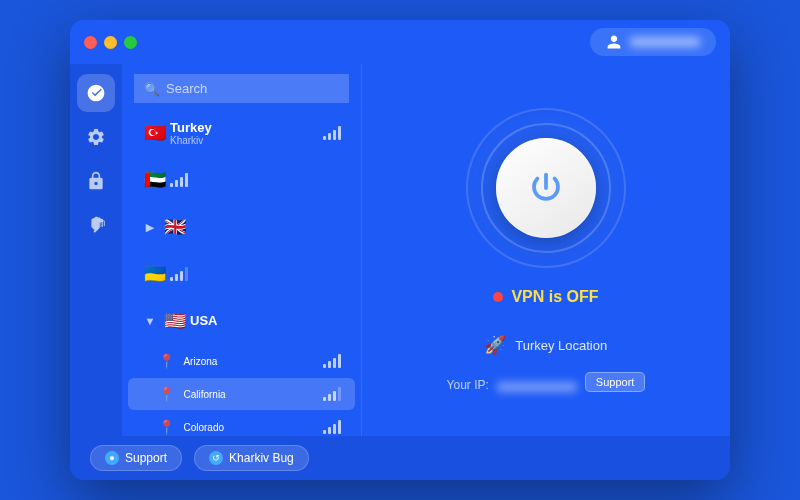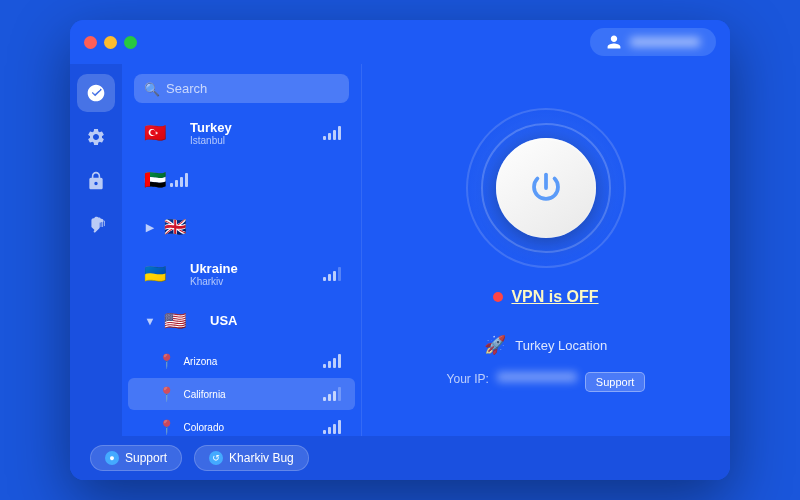--- a/index.html
+++ b/index.html
@@ -122,21 +122,21 @@
       border-right: 1px solid rgba(255,255,255,0.1);
     }
 
     .search-container {
       padding: 10px 12px 6px;
     }
     .search-box {
       width: 100%;
       background: rgba(255,255,255,0.2);
       border: none;
-      border-radius: 8px;
+      border-radius: 0;
       padding: 7px 12px 7px 32px;
       color: white;
       font-size: 13px;
       outline: none;
     }
     .search-box::placeholder { color: rgba(255,255,255,0.7); }
     .search-wrapper {
       position: relative;
     }
     .search-icon-inner {
@@ -172,21 +172,21 @@
       border-radius: 50%;
       overflow: hidden;
       flex-shrink: 0;
       display: flex;
       align-items: center;
       justify-content: center;
       font-size: 18px;
     }
 
     .location-info {
-      margin-left: 20px;
+      margin-left: 0;
       flex: 1;
     }
     .location-name {
       font-size: 13px;
       font-weight: 600;
       color: white;
       line-height: 1.2;
     }
     .location-city {
       font-size: 10px;
@@ -303,22 +303,21 @@
       color: #5b9bf8;
     }
 
     .vpn-status {
       display: flex;
       align-items: center;
       gap: 8px;
       margin-bottom: 28px;
       font-size: 16px;
       font-weight: 600;
-      color: #fef9c3;
-      text-decoration: underline;
+      color: #fde047;
     }
     .status-dot {
       width: 10px;
       height: 10px;
       border-radius: 50%;
     }
     .status-dot.off { background: #ff4444; }
 
     .optimal-location {
       display: flex;
@@ -327,21 +326,21 @@
       color: rgba(255,255,255,0.85);
       font-size: 13px;
       margin-bottom: 16px;
     }
     .rocket-icon {
       font-size: 18px;
     }
 
     .ip-info {
       display: flex;
-      align-items: flex-start;
+      align-items: flex-end;
       gap: 8px;
       font-size: 12px;
       color: rgba(255,255,255,0.7);
     }
     .ip-label { color: rgba(255,255,255,0.7); }
     .ip-value-blur {
       width: 80px;
       height: 10px;
       background: rgba(255,255,255,0.4);
       border-radius: 3px;
@@ -446,21 +445,21 @@
           <input class="search-box" type="text" placeholder="Search" style="">
         </div>
       </div>
 
       <div class="location-list">
 
         <div class="location-item">
           <div class="flag-circle">🇹🇷</div>
           <div class="location-info">
             <div class="location-name">Turkey</div>
-            <div class="location-city">Istanbul</div>
+            <div class="location-city">Kharkiv</div>
           </div>
           <div class="signal-bars">
             <div class="bar b1"></div>
             <div class="bar b2"></div>
             <div class="bar b3"></div>
             <div class="bar b4"></div>
           </div>
         </div>
 
         <div class="location-item">
@@ -473,24 +472,20 @@
           </div>
         </div>
 
         <div class="location-item">
           <div class="expand-toggle">▶</div>
           <div class="flag-circle">🇬🇧</div>
         </div>
 
         <div class="location-item">
           <div class="flag-circle">🇺🇦</div>
-          <div class="location-info">
-            <div class="location-name">Ukraine</div>
-            <div class="location-city">Kharkiv</div>
-          </div>
           <div class="signal-bars">
             <div class="bar b1"></div>
             <div class="bar b2"></div>
             <div class="bar b3"></div>
             <div class="bar b4 dim"></div>
           </div>
         </div>
 
         <div class="location-item">
           <div class="expand-toggle">▼</div>

